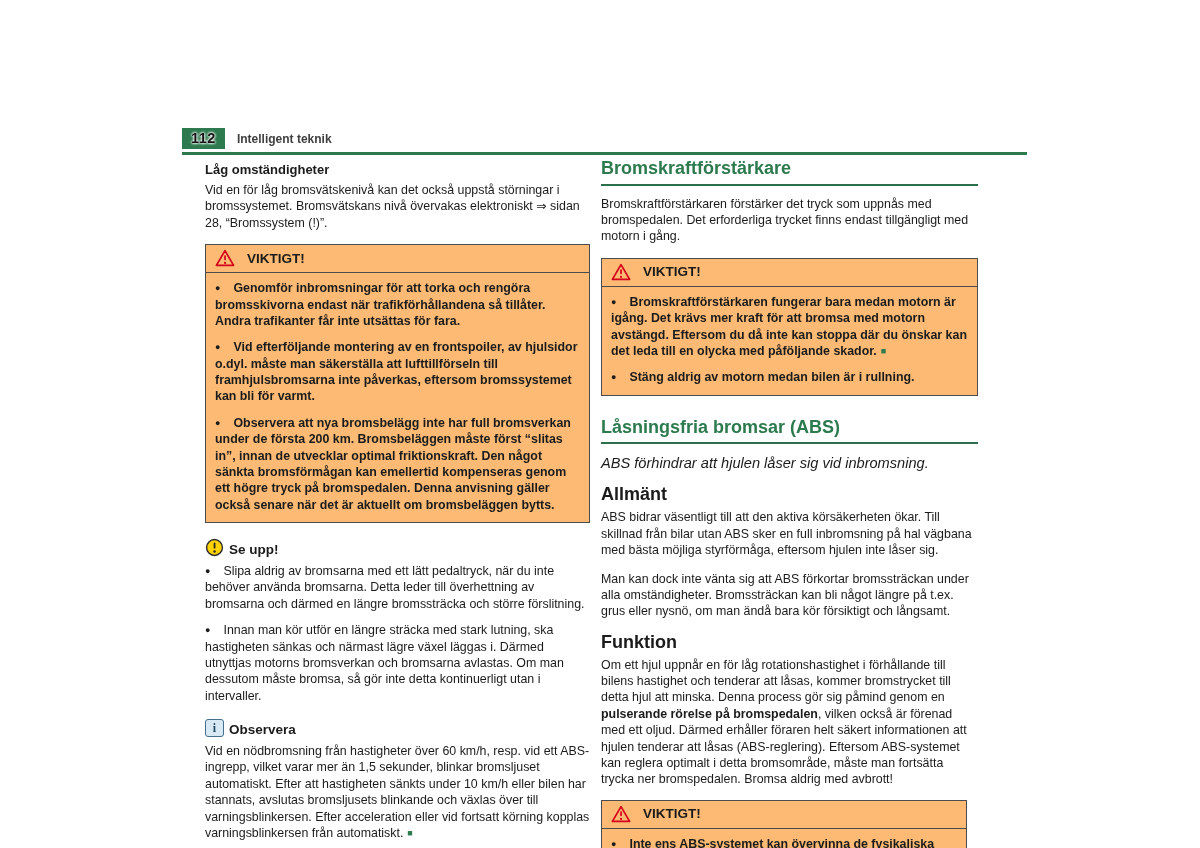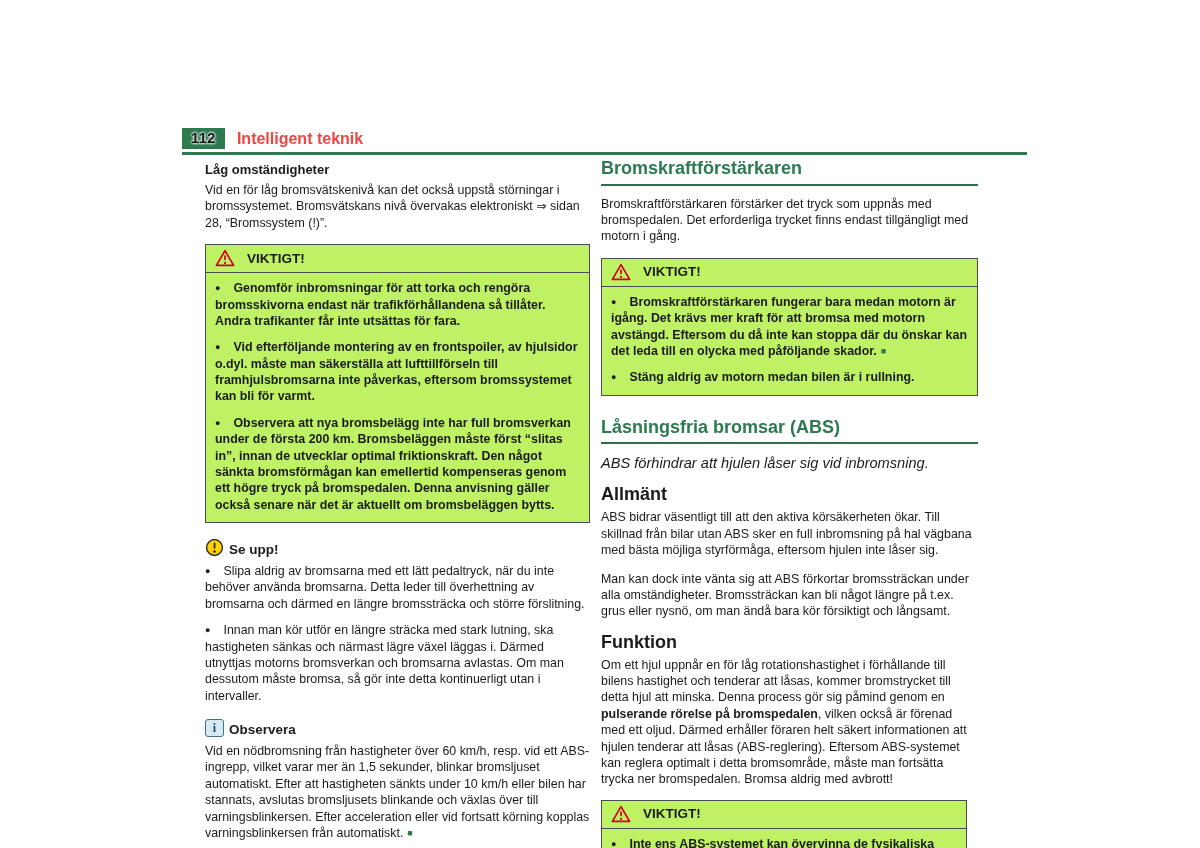--- a/index.html
+++ b/index.html
@@ -5,40 +5,40 @@
   html,body{margin:0;padding:0;background:#ffffff;}
   .page{position:relative;width:1180px;height:848px;background:#ffffff;
         font-family:"Liberation Sans","DejaVu Sans",sans-serif;color:#1b1b1b;overflow:hidden;}
 
   
   .header{position:absolute;left:182px;top:128px;width:845px;}
   .header-row{display:flex;align-items:center;}
   .pagenum{background:#2c7a4e;color:#141414;font-weight:bold;font-size:14.5px;
            padding:2px 9px 3px 9px;letter-spacing:.5px;
            text-shadow:0 0 2px #fff,0 0 3px #fff,0 0 3px #fff;}
-  .header-title{font-weight:bold;font-size:16px;margin-left:12px;color:#ef4444;}
+  .header-title{font-weight:bold;font-size:12px;margin-left:12px;color:#404040;}
   .header-rule{height:3px;background:#2c7a4e;margin-top:3px;}
 
   
   .col-left{position:absolute;left:205px;top:162px;width:385px;}
   .col-right{position:absolute;left:601px;top:158px;width:377px;}
 
   p{margin:0;}
   .body-text{font-size:12.4px;line-height:1.32;}
   .subhead{font-size:13px;font-weight:bold;margin:0 0 5px 0;}
   .minihead{font-size:18px;font-weight:bold;margin:12px 0 4px 0;}
   .para{font-size:12.4px;line-height:1.32;margin-bottom:12px;}
 
   
   .green-head{color:#2c7a4e;font-size:18px;font-weight:bold;line-height:1.15;
               padding-bottom:5px;border-bottom:2.5px solid #2e6e4b;margin:0 0 10px 0;}
   .lead-italic{font-style:italic;font-size:14.6px;margin:11px 0 13px 0;}
 
   
-  .wbox{border:1px solid #4c4c4c;margin-top:13px;background:#bef264;}
+  .wbox{border:1px solid #4c4c4c;margin-top:13px;background:#fdba74;}
   .wbox-head{display:flex;align-items:center;gap:12px;padding:4px 9px 5px 9px;
              border-bottom:1px solid #4c4c4c;}
   .wbox-title{font-weight:bold;font-size:13.5px;}
   .wbox-body{padding:7px 9px 9px 9px;}
   .wbox-body .bullet-p{font-weight:bold;}
 
   .bullet-p{font-size:12.4px;line-height:1.32;margin-bottom:10px;}
   .bullet-p:last-child{margin-bottom:0;}
   .blt{display:inline-block;font-size:9px;vertical-align:1px;margin-right:13px;}
 
@@ -112,21 +112,21 @@
         <span class="icon-note">i</span>
         <span class="sec-title">Observera</span>
       </div>
       <p class="body-text"><span>Vid en nödbromsning från hastigheter över 60 km/h, resp. vid ett ABS-ingrepp, vilket varar mer än 1,5 sekunder, blinkar bromsljuset automatiskt. Efter att hastigheten sänkts under 10 km/h eller bilen har stannats, avslutas bromsljusets blinkande och växlas över till varningsblinkersen. Efter acceleration eller vid fortsatt körning kopplas varningsblinkersen från automatiskt.</span><span class="endsq">■</span></p>
     </div>
 
   </div>
 
   <div class="col-right">
 
-    <h2 class="green-head">Bromskraftförstärkaren</h2>
+    <h2 class="green-head">Bromskraftförstärkare</h2>
     <p class="body-text">Bromskraftförstärkaren förstärker det tryck som uppnås med bromspedalen. Det erforderliga trycket finns endast tillgängligt med motorn i gång.</p>
 
     <div class="wbox">
       <div class="wbox-head">
         <span>
           <svg width="20" height="18" viewBox="0 0 24 22">
             <path d="M12 2 L22.5 20 L1.5 20 Z" fill="none" stroke="#d40019" stroke-width="2.1" stroke-linejoin="round"></path>
             <rect x="11" y="7.5" width="2.1" height="6.2" rx="1" fill="#d40019"></rect>
             <circle cx="12.05" cy="17" r="1.35" fill="#d40019"></circle>
           </svg>

